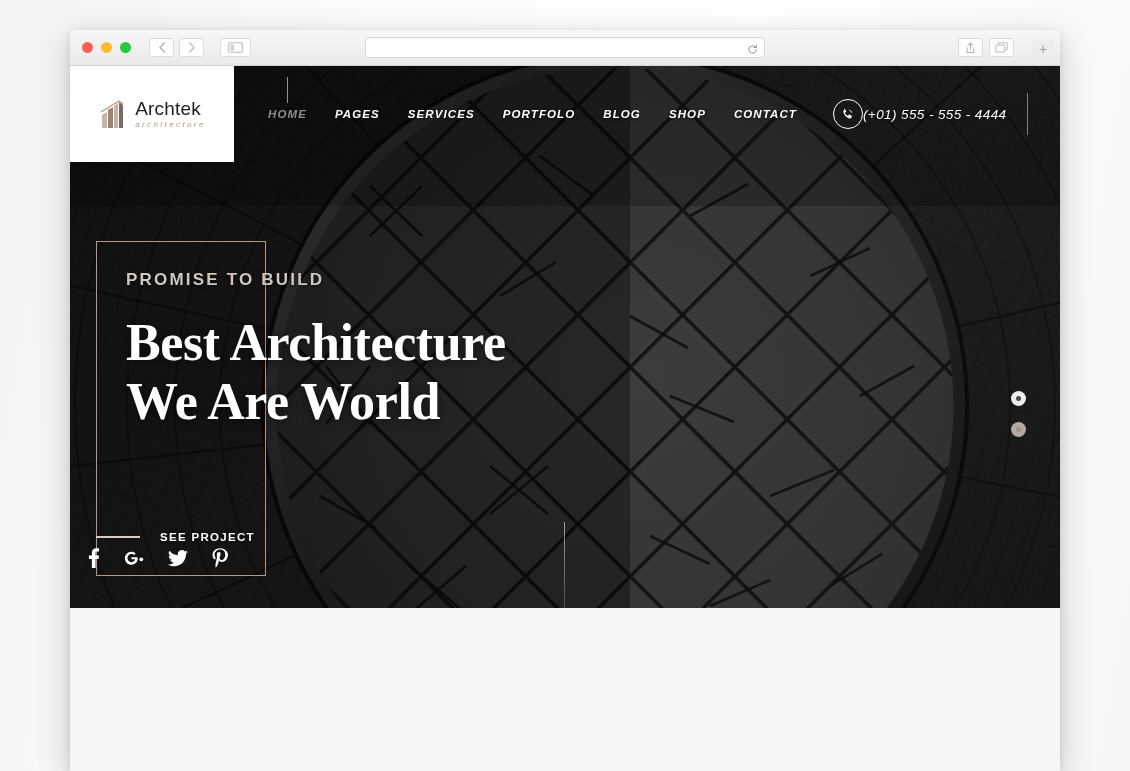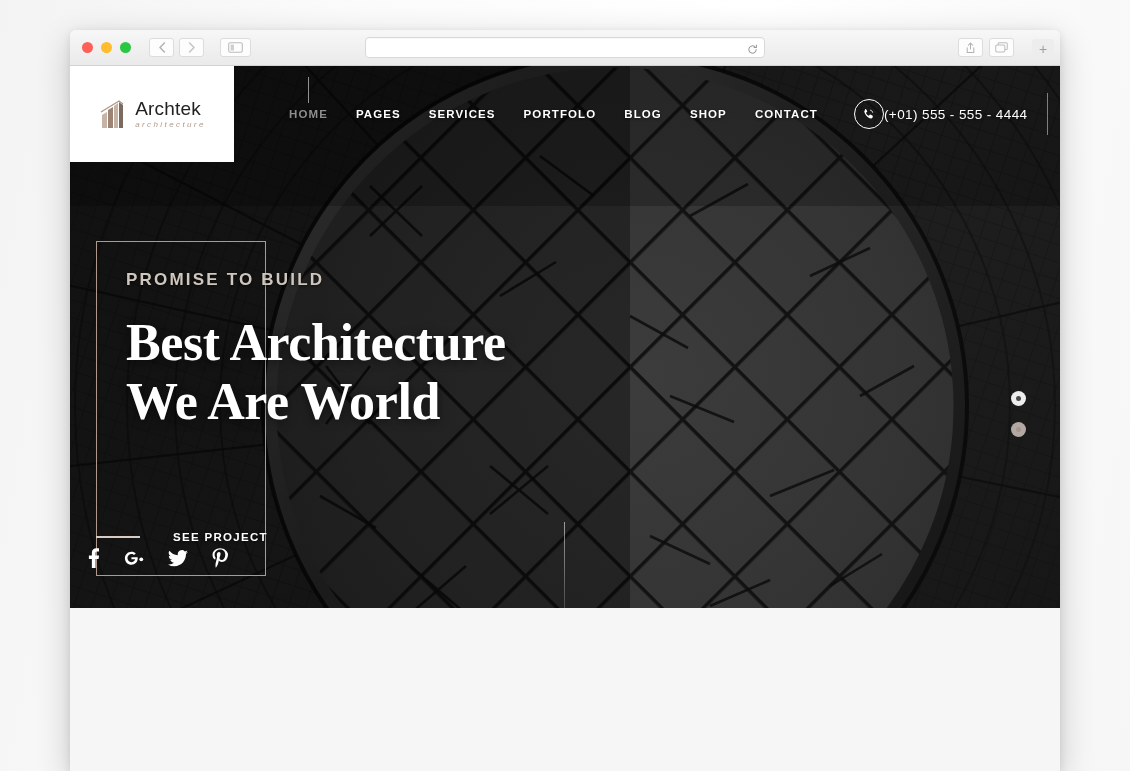--- a/index.html
+++ b/index.html
@@ -127,22 +127,23 @@
     font-size:19px; letter-spacing:.2px; color:#222; font-weight:400;
   }
   .logo-sub {
     font-size:8px; letter-spacing:2.4px; color:#b09a8c;
     margin-top:3px; text-transform:lowercase;font-style:italic;
   }
 
   #nav-area {
     flex:1;
     display:flex; align-items:center;
-    padding-left:41px;
+    padding-left:20px;
     position:relative;
+    font-style:italic;
   }
   #mainnav { display:flex; align-items:center; gap:0; }
   .navitem {
     font-size:11.5px; font-weight:bold; letter-spacing:1.1px;
     color:#ffffff; text-transform:uppercase;
     padding:0 14px;
     white-space:nowrap;
     text-shadow:0 1px 3px rgba(0,0,0,.55);
   }
   .navitem.active { color:#8d8d8d; position:relative; }
@@ -199,21 +200,21 @@
   }
   .hero-title {
     font-family:"Liberation Serif", "DejaVu Serif", serif;
     font-size:52px; line-height:1.14;
     color:#ffffff; font-weight:bold;
     letter-spacing:-.4px;
     text-shadow:0 2px 10px rgba(0,0,0,.5);
   }
   #see-project {
     position:absolute; left:26px; top:465px;
-    display:flex; align-items:center; gap:33px;
+    display:flex; align-items:center; gap:20px;
     z-index:12;
   }
   .sp-dash { width:44px; height:1.5px; background:#d8cbc1; }
   .sp-label {
     font-size:11.5px; font-weight:bold; letter-spacing:1.3px;
     color:#ffffff; text-transform:uppercase;
     text-shadow:0 1px 3px rgba(0,0,0,.6);
   }
 
   

